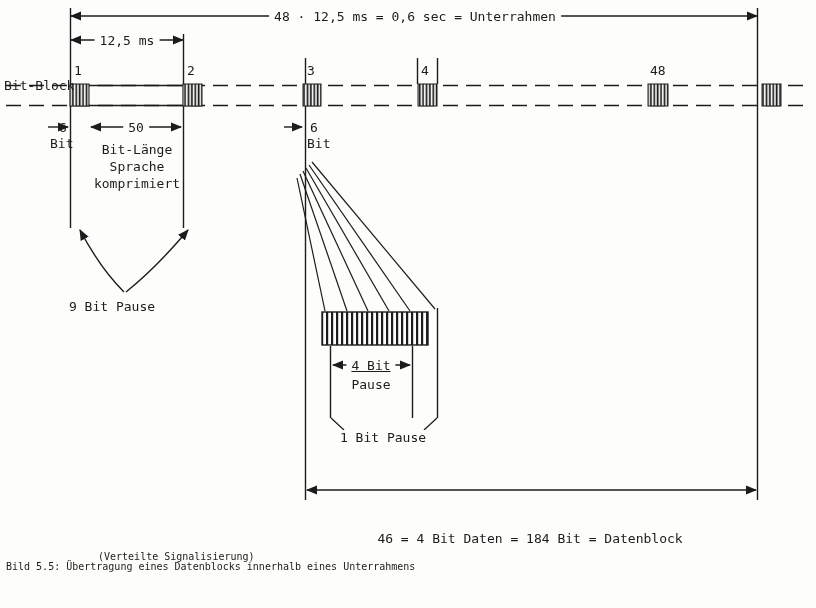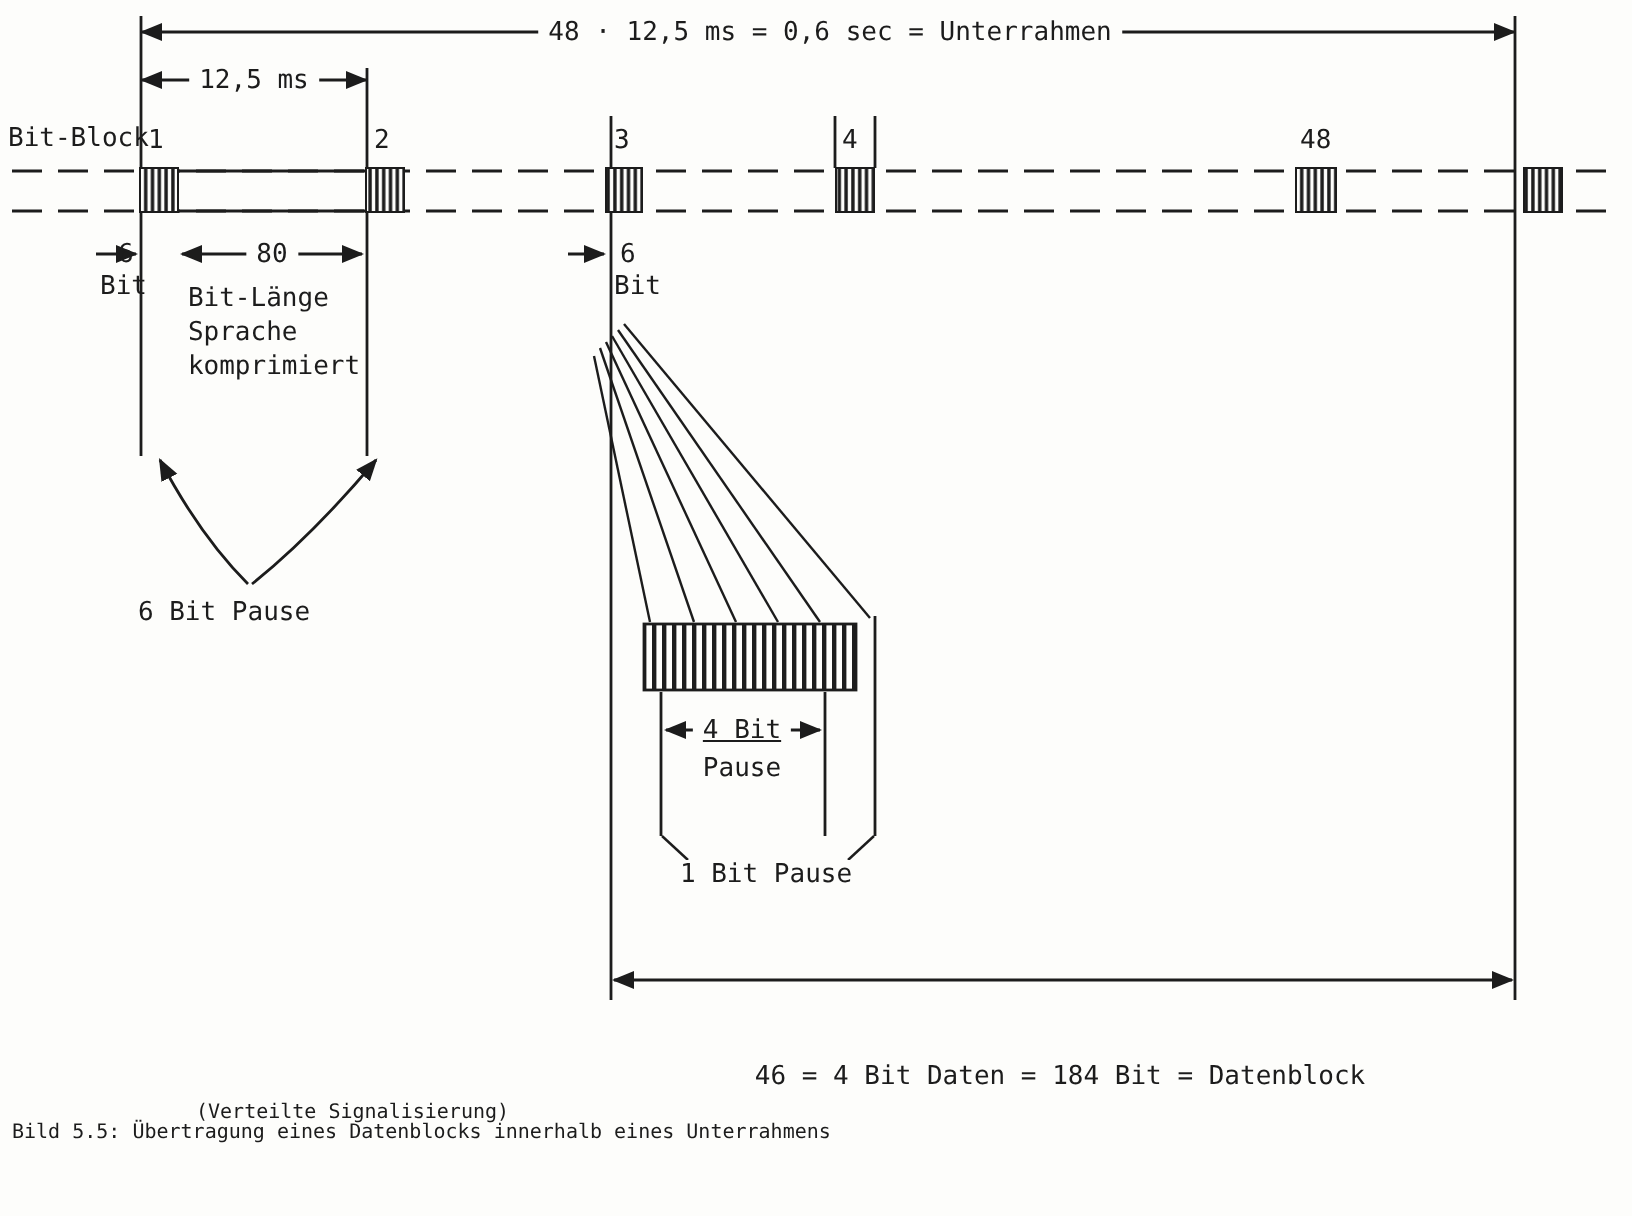--- a/index.html
+++ b/index.html
@@ -12,21 +12,21 @@
   .stage{position:relative;width:816px;height:608px;}
   .art{position:absolute;left:0;top:0;}
   .lbl{
     position:absolute;
     font-size:13px;line-height:15px;
     white-space:nowrap;
     color:#1c1c1c;
   }
   .c{transform:translateX(-50%);}
   .bg{background:#fdfdfb;padding:0 5px;}
-  .center{line-height:17px;}
+  .center{text-align:center;line-height:17px;}
   .cap{font-size:10px;line-height:18px;}
   .blockline span{display:block;}
 </style>
 </head>
 <body>
 
 <div class="stage">
 
   <svg class="art" width="816" height="545" viewBox="0 0 816 545">
     <defs>
@@ -91,41 +91,41 @@
       <rect x="648" y="84" width="20" height="22" fill="url(#hs)"></rect>
       <rect x="762" y="84" width="19" height="22" fill="url(#hs)"></rect>
       <rect x="322" y="312" width="106" height="33" fill="url(#hb)" stroke-width="1.4"></rect>
     </g>
   </svg>
 
   <div class="lbl c bg" style="left:415px;top:9px;">48 · 12,5 ms = 0,6 sec = Unterrahmen</div>
 
   <div class="lbl c bg" style="left:127px;top:33px;">12,5 ms</div>
 
-  <div class="lbl" style="left:4px;top:62px;">Bit-Block</div>
+  <div class="lbl" style="left:4px;top:78px;">Bit-Block</div>
 
   <div class="lbl" style="left:74px;top:63px;">1</div>
   <div class="lbl" style="left:187px;top:63px;">2</div>
   <div class="lbl" style="left:307px;top:63px;">3</div>
   <div class="lbl" style="left:421px;top:63px;">4</div>
   <div class="lbl" style="left:650px;top:63px;">48</div>
 
   <div class="lbl" style="left:59px;top:120px;">6</div>
   <div class="lbl" style="left:50px;top:136px;">Bit</div>
 
-  <div class="lbl c bg" style="left:136px;top:120px;">80</div>
+  <div class="lbl c bg" style="left:136px;top:120px;">50</div>
 
   <div class="lbl c center blockline" style="left:137px;top:141px;">
     <span>Bit-Länge</span>
     <span>Sprache</span>
     <span>komprimiert</span>
   </div>
 
   <div class="lbl c center blockline" style="left:112px;top:298px;">
-    <span>6 Bit Pause</span>
+    <span>9 Bit Pause</span>
   </div>
 
   <div class="lbl" style="left:310px;top:120px;">6</div>
   <div class="lbl" style="left:307px;top:136px;">Bit</div>
 
   <div class="lbl c bg" style="left:371px;top:358px;text-decoration:underline;">4 Bit</div>
   <div class="lbl c" style="left:371px;top:377px;">Pause</div>
 
   <div class="lbl c bg" style="left:383px;top:430px;">1 Bit Pause</div>
 

